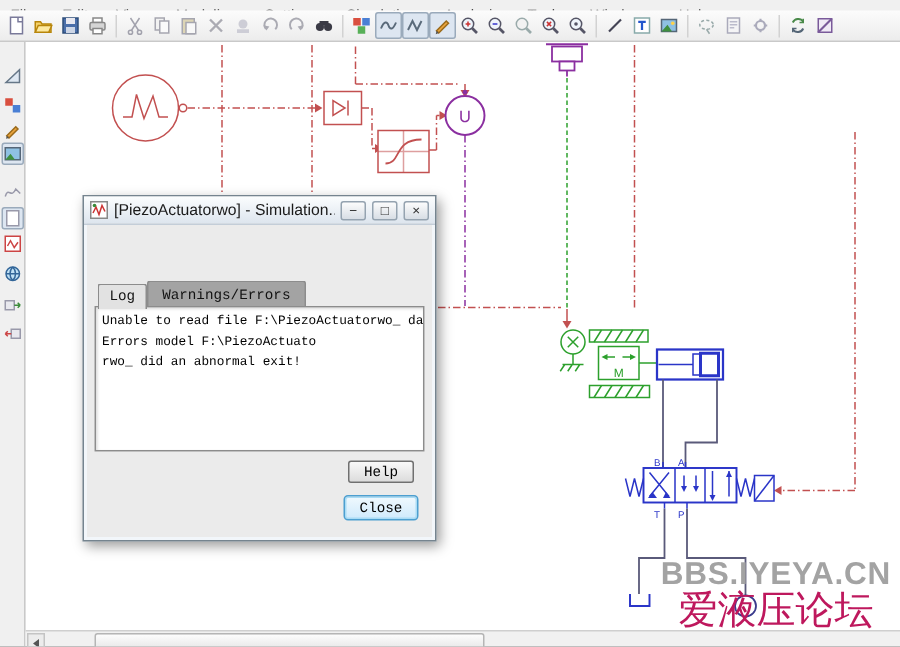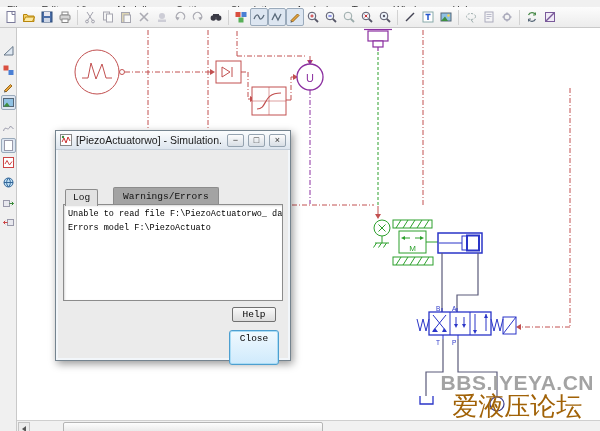--- a/index.html
+++ b/index.html
@@ -23,46 +23,46 @@
   .sidebar { position:absolute; left:0; top:28px; bottom:0; width:17px; background:#f0f0f0; border-right:1px solid #c9c9c9; z-index:5; }
   .sb { position:absolute; left:1px; width:15px; height:15px; display:flex; align-items:center; justify-content:center; border-radius:2px; }
   .sb.pressed { background:#dde6f1; border:1px solid #9aaabb; }
   
   .canvas { position:absolute; left:17px; top:28px; right:0; bottom:11px; background:#fff; z-index:1; }
   .diagram { position:absolute; left:0; top:0; z-index:1; }
   svg text { font-family:"Liberation Sans", sans-serif; }
   
   .watermark { position:absolute; right:6px; top:344px; text-align:center; color:#a3a3a3; z-index:2; line-height:1.0; }
   .watermark .wm1 { font-size:21px; font-weight:bold; letter-spacing:.5px; }
-  .watermark .wm2 { font-size:26px; color:#a16207; }
+  .watermark .wm2 { font-size:26px; color:#be185d; }
   
   .hscroll { position:absolute; left:17px; right:0; bottom:0; height:11px; background:#f1f1f1; border-top:1px solid #cfcfcf; z-index:6; }
   .hscroll .arrow { position:absolute; left:1px; top:1px; width:12px; height:12px; background:#ececec; border:1px solid #c4c4c4; }
   .hscroll .arrow i { position:absolute; left:3px; top:3px; width:0; height:0; border-style:solid; border-width:3px 4px 3px 0; border-color:transparent #555 transparent transparent; }
   .hscroll .thumb { position:absolute; left:46px; top:1px; width:260px; height:12px; background:linear-gradient(#fdfdfd,#e6e6e6); border:1px solid #b5b5b5; border-radius:2px; }
   
   .dialog { position:absolute; left:55px; top:130px; width:236px; height:231px; z-index:10;
     background:#ebebeb; border:1px solid #75848f; box-shadow:2px 3px 8px rgba(0,0,0,.4), inset 0 0 0 2px #f2f6fa; }
   .titlebar { height:19px; display:flex; align-items:center; gap:4px; padding:0 4px;
     background:linear-gradient(#fbfdfe,#dde5ee); border-bottom:1px solid #c3cdd8; }
   .titlebar .appicon { width:12px; height:12px; flex:0 0 auto; }
   .titlebar .title { flex:1; font-size:10.5px; color:#1a1a1a; white-space:nowrap; overflow:hidden; }
   .winbtn { width:17px; height:13px; flex:0 0 auto; border:1px solid #95a3b0; border-radius:2px;
     background:linear-gradient(#fcfcfc,#d8dee5); font-size:9px; line-height:11px; text-align:center; color:#333; }
   .tabstrip { margin:37px 0 0 9px; display:flex; position:relative; z-index:2; }
   .tab { border:1px solid #8c8c8c; border-bottom:none; border-radius:2px 2px 0 0; background:#e2e2e2;
-    font:9.5px "Liberation Mono", monospace; padding:2px 7px 1px 7px; margin-right:15px; position:relative; top:2px; color:#111; }
+    font:9.5px "Liberation Mono", monospace; padding:2px 7px 1px 7px; margin-right:0; position:relative; top:2px; color:#111; }
   .tab.active { background:#a3a3a3; padding:3px 9px 2px 9px; top:0; z-index:3; }
   .logpanel { position:relative; z-index:1; margin:0 7px; height:97px; background:#fff; border:1px solid #8c8c8c;
     box-shadow:inset 1px 1px 2px rgba(0,0,0,.15); padding:3px 4px; overflow:hidden; }
   .logpanel div { font:8.5px/13.5px "Liberation Mono", monospace; color:#000; white-space:pre; }
   .dlgbtn { position:absolute; font:9.5px "Liberation Mono", monospace; color:#000; text-align:center;
     border:1px solid #707070; border-radius:2px; background:linear-gradient(#f9f9f9,#dcdcdc); }
   .dlgbtn.help { right:14px; top:176px; width:44px; height:15px; line-height:13px; }
-  .dlgbtn.close { right:11px; top:199px; width:50px; height:35px; line-height:15px;
+  .dlgbtn.close { right:11px; top:199px; width:50px; height:17px; line-height:15px;
     border:1px solid #4d9fd0; border-radius:3px; background:linear-gradient(#f0f9fe,#cfeafc);
     box-shadow:inset 0 0 0 1px #aadcf5; }
 </style>
 </head>
 <body>
 
 <div class="screen">
 
   <div class="menubar">
     <span>File</span>
@@ -466,18 +466,19 @@
       <span class="winbtn">×</span>
     </div>
     <div class="tabstrip">
       <span class="tab">Log</span>
       <span class="tab active">Warnings/Errors</span>
     </div>
     <div class="logpanel">
       <div>Unable to read file F:\PiezoActuatorwo_ data</div>
       <div></div>
       <div>Errors model F:\PiezoActuato</div>
+      <div>rwo_ did an abnormal exit!</div>
     </div>
     <span class="dlgbtn help">Help</span>
     <span class="dlgbtn close">Close</span>
   </div>
 
 </div>
 
 </body></html>

